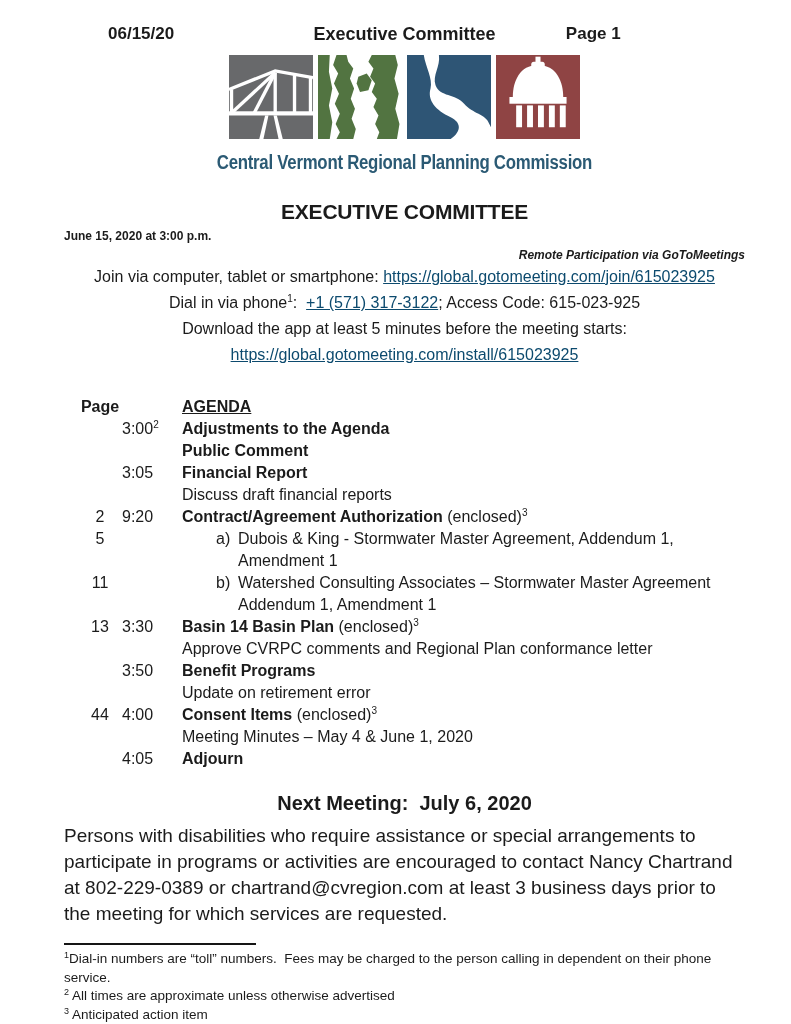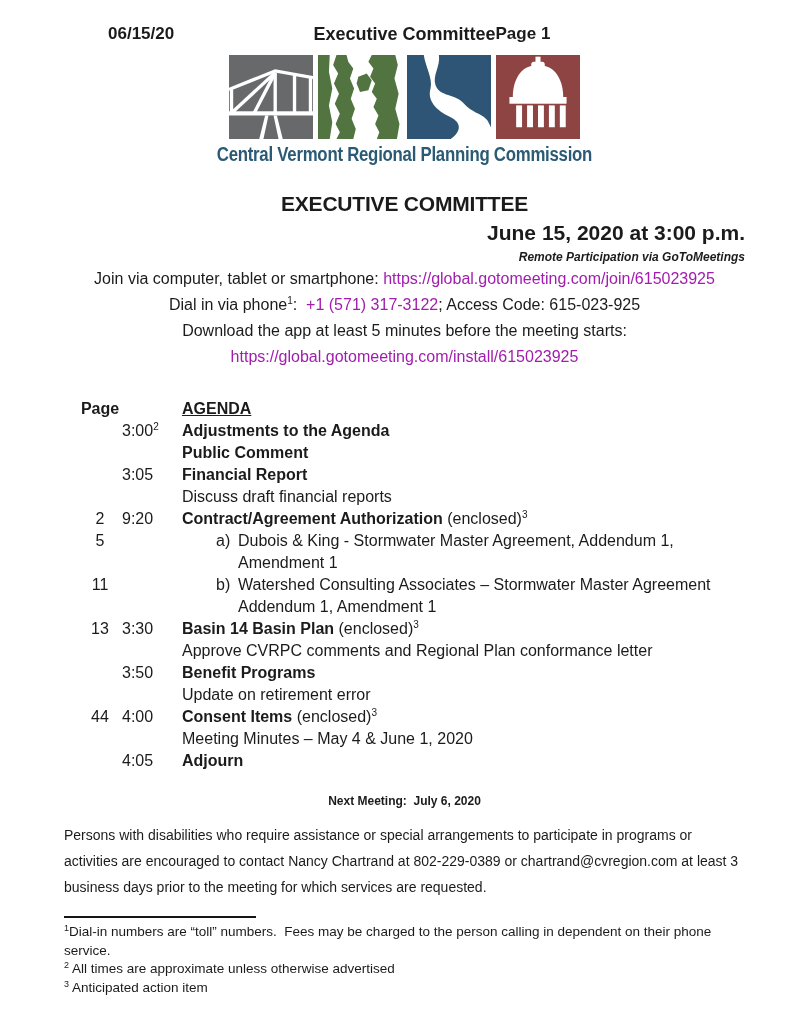--- a/index.html
+++ b/index.html
@@ -12,60 +12,60 @@
   }
   .page { padding:24px 46px 0 64px; }
 
   
   .doc-header {
     display:grid; grid-template-columns:1fr auto 1fr;
     font-weight:bold; font-size:17px;
   }
   .doc-header .hdr-date { padding-left:44px; }
   .doc-header .hdr-title { font-size:18px; }
-  .doc-header .hdr-page { text-align:left; padding-right:54px; }
+  .doc-header .hdr-page { text-align:center; padding-right:54px; }
 
   
   .logo { margin-top:10px; text-align:center; }
   .logo-panels { display:flex; justify-content:center; gap:5px; }
   .logo-panel { width:84px; height:84px; display:block; }
-  .logo-caption-wrap { margin-top:4px; }
+  .logo-caption-wrap { margin-top:12px; }
   .logo-caption {
     display:inline-block;
     font-size:20px; font-weight:bold; color:#2b5a74;
     letter-spacing:-0.3px;
     transform:scaleX(0.84); transform-origin:center;
     white-space:nowrap;
   }
 
   
   .meet-title { margin-top:26px; text-align:center; font-size:21px; font-weight:bold; letter-spacing:-0.2px; }
-  .meet-date  { margin-top:5px;  text-align:right; font-size:21px; font-weight:bold; }
+  .meet-date  { margin-top:5px;  text-align:left; font-size:12px; font-weight:bold; }
   .meet-remote{ margin-top:5px;  text-align:right; font-size:12px; font-weight:bold; font-style:italic; }
   .meet-line  { margin-top:4px;  text-align:center; font-size:16px; line-height:22px; }
-  a.doc-link { color:#a21caf; cursor:pointer; }
+  a.doc-link { color:#0c4a6e; text-decoration:underline; cursor:pointer; }
 
   
   .agenda { margin-top:30px; font-size:16px; }
   .arow { display:grid; grid-template-columns:44px 60px 1fr; padding-left:14px; line-height:22px; }
   .c-page { text-align:center; }
   .c-time { font-weight:normal; }
   .c-item.bold { font-weight:bold; }
   .c-item .reg { font-weight:normal; }
   .agenda-head .c-item { font-weight:bold; }
   .agenda-head .c-item span { text-decoration:underline; }
   .agenda-head .c-page { font-weight:bold; }
   sup { font-size:10px; line-height:0; }
   .c-item.sub { display:flex; padding-left:34px; font-weight:normal; }
   .sub-label { width:22px; flex:none; }
   .c-item.subcont { padding-left:56px; font-weight:normal; }
 
   
-  .next-meeting { margin-top:22px; text-align:center; font-size:12px; font-weight:bold; }
-  .access-note { margin-top:14px; font-size:14px; line-height:26px; }
+  .next-meeting { margin-top:22px; text-align:center; font-size:20px; font-weight:bold; }
+  .access-note { margin-top:8px; font-size:19px; line-height:26px; }
 
   
   .fn-rule { width:192px; border:none; border-top:2px solid #151515; margin:16px 0 5px 0; }
   .footnote { font-size:13.5px; line-height:18.5px; }
   .footnote sup { font-size:9px; }
 </style>
 </head>
 <body>
 
 <div class="page">

